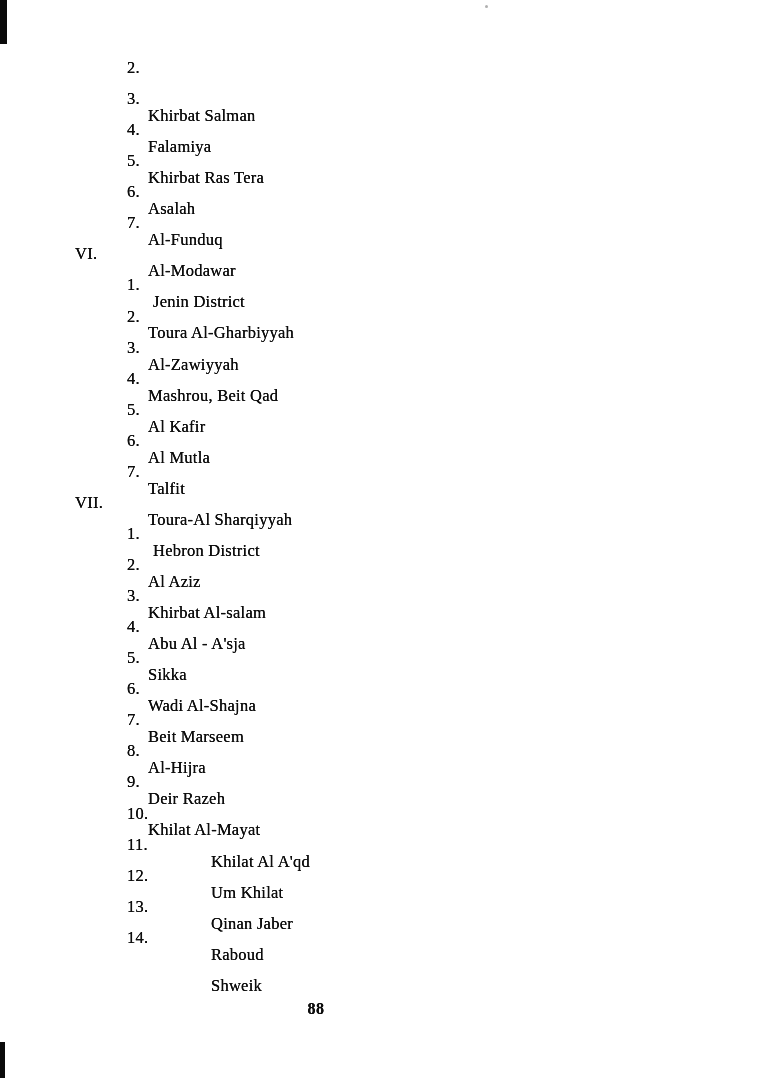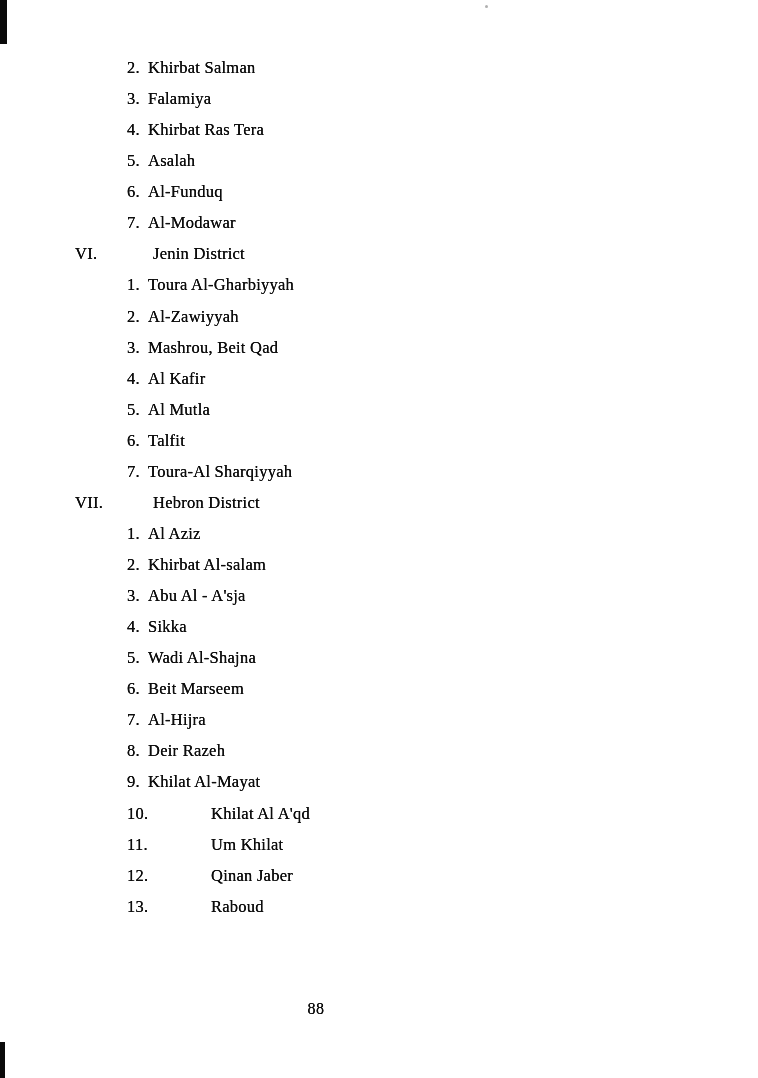--- a/index.html
+++ b/index.html
@@ -51,40 +51,41 @@
     white-space: nowrap;
     text-shadow: 0 0 0.4px #000;
   }
   .row .num {
     position: absolute;
     left: 127px;
   }
   .row .label {
     position: absolute;
     left: 148px;
+    margin-top: 48px;
   }
   .row.district .num {
     left: 75px;
   }
   .row.district .label {
     left: 153px;
   }
   .row.wide .label {
     left: 211px;
   }
   .pagenum {
     position: absolute;
     top: 999px;
     left: 0;
     width: 632px;
     height: 20px;
     line-height: 20px;
     text-align: center;
     font-size: 16px;
-    font-weight: normal;
+    font-weight: bold;
     letter-spacing: 0.5px;
     text-shadow: 0 0 0.4px #000;
   }
 </style>
 </head>
 <body>
 
 <div class="page">
 
   <div class="mark-top-left"></div>
@@ -197,17 +198,21 @@
         <span class="label">Um Khilat</span>
       </div>
       <div class="row wide">
         <span class="num">12.</span>
         <span class="label">Qinan Jaber</span>
       </div>
       <div class="row wide">
         <span class="num">13.</span>
         <span class="label">Raboud</span>
       </div>
+      <div class="row wide">
+        <span class="num">14.</span>
+        <span class="label">Shweik</span>
+      </div>
     </div>
 
   <div class="pagenum">88</div>
 
 </div>
 
 </body></html>

